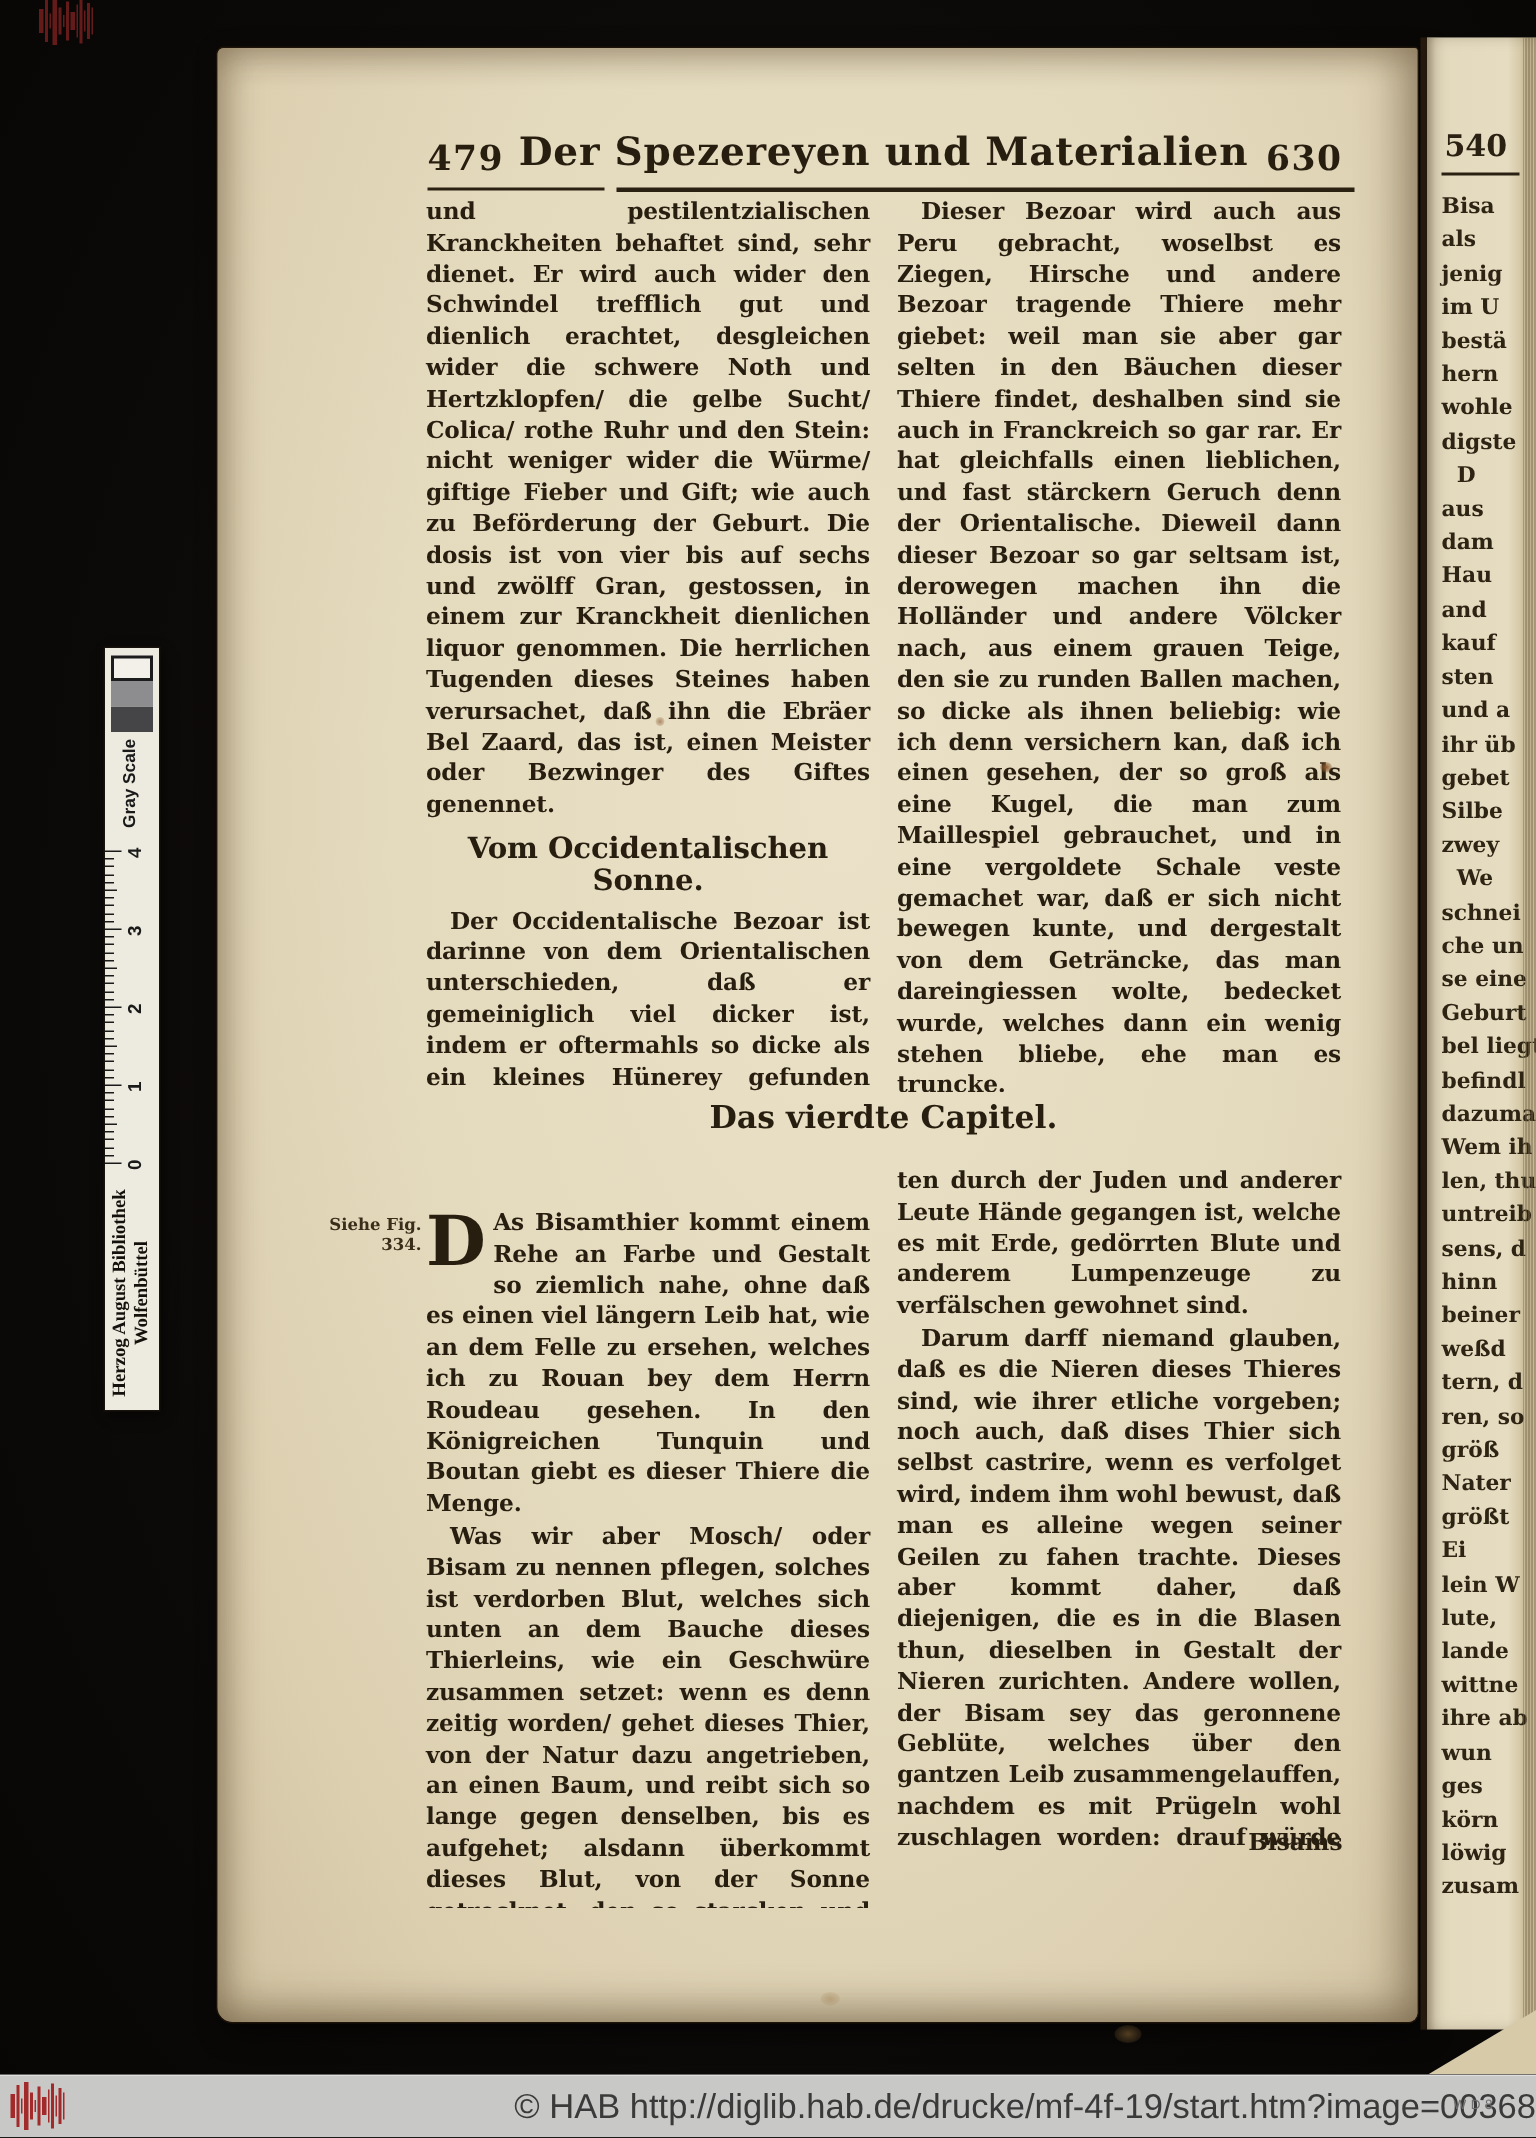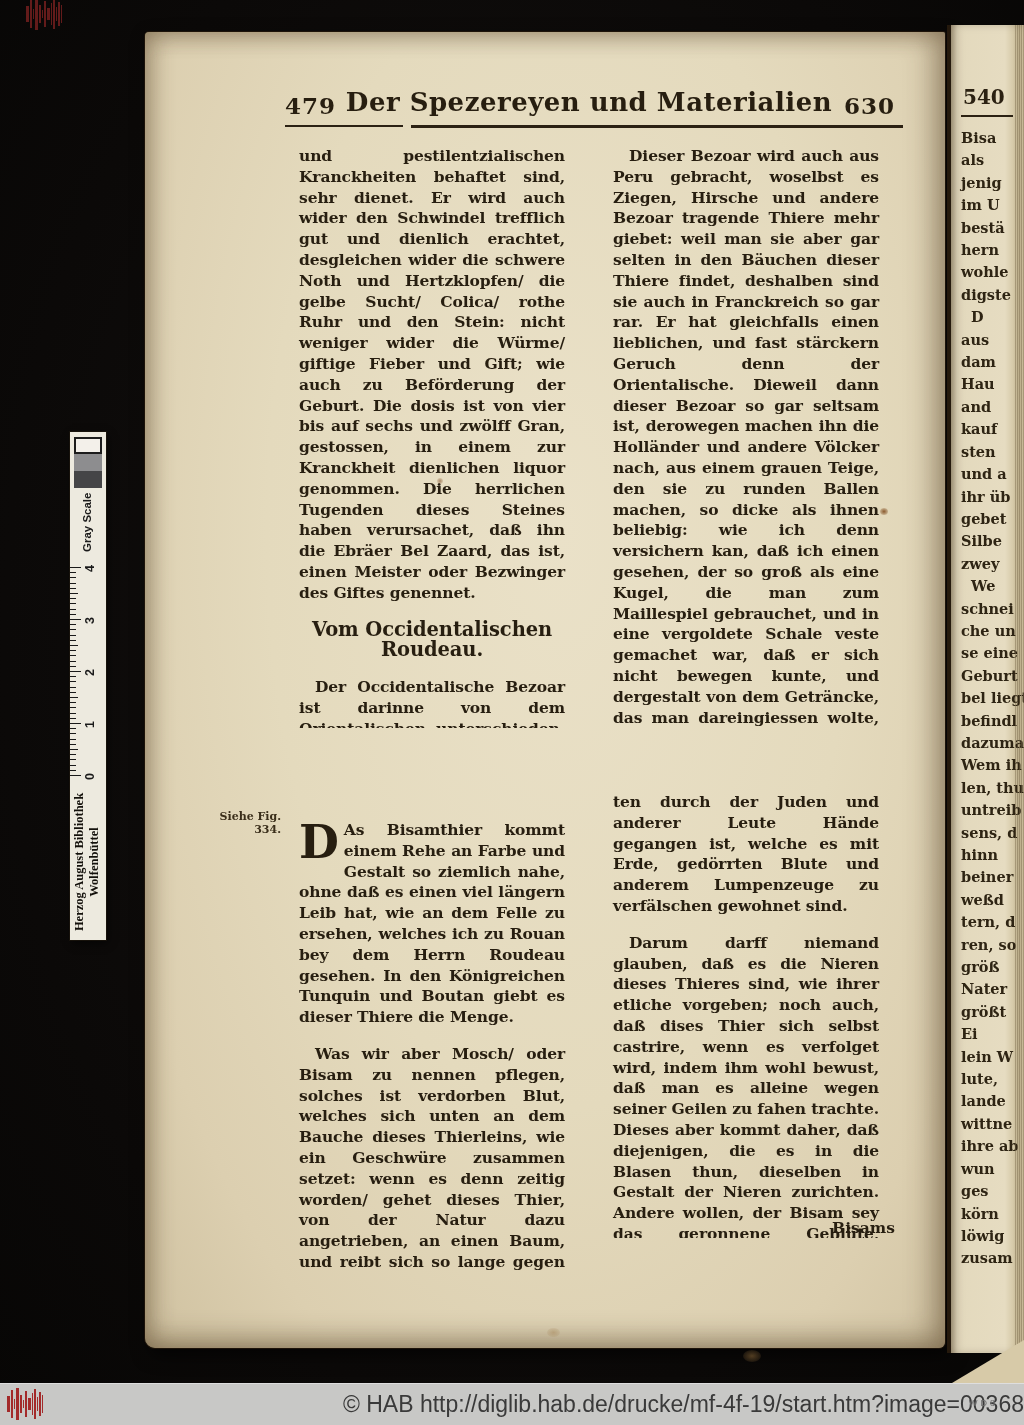--- a/index.html
+++ b/index.html
@@ -22,21 +22,21 @@
   .hdr-pg.left{left:140px;}
   .hdr-pg.right{left:452px;width:298px;text-align:right;}
   .hdr-title{position:absolute;left:120px;top:55px;width:648px;text-align:center;
     font-size:26px;font-weight:bold;letter-spacing:.5px;}
   .rule{position:absolute;background:#2b2113;}
   .rule-a{left:140px;top:93px;width:118px;height:2px;}
   .rule-b{left:266px;top:93px;width:492px;height:3px;}
   
   .col{position:absolute;width:298px;font-size:15.5px;line-height:20.8px;font-weight:bold;
     text-align:justify;overflow:hidden;letter-spacing:-.1px;}
-  .col p{margin:16px;}
+  .col p{margin:1px;}
   .col p.ind{text-indent:16px;}
   .col-tl{left:138px;top:98px;height:598px;}
   .col-tr{left:452px;top:98px;height:598px;}
   .col-bl{left:138px;top:772px;height:468px;}
   .col-br{left:452px;top:744px;height:462px;}
   .sec-head{margin:9px 0 6px 0 !important;text-align:center;font-size:19.5px;font-weight:bold;
     text-indent:0 !important;}
   .chap-kicker{position:absolute;left:138px;top:700px;width:612px;text-align:center;
     font-size:21px;font-weight:bold;}
   .chap-title{position:absolute;left:138px;top:726px;width:612px;text-align:center;
@@ -119,28 +119,29 @@
 
   <div class="page-main">
     <div class="hdr-pg left ink">479</div>
     <div class="hdr-title ink">Der Spezereyen und Materialien</div>
     <div class="hdr-pg right ink">630</div>
     <div class="rule rule-a"></div>
     <div class="rule rule-b"></div>
 
     <div class="col col-tl ink">
       <p>und pestilentzialischen Kranckheiten behaftet sind, sehr dienet. Er wird auch wider den Schwindel trefflich gut und dienlich erachtet, desgleichen wider die schwere Noth und Hertzklopfen/ die gelbe Sucht/ Colica/ rothe Ruhr und den Stein: nicht weniger wider die Würme/ giftige Fieber und Gift; wie auch zu Beförderung der Geburt. Die dosis ist von vier bis auf sechs und zwölff Gran, gestossen, in einem zur Kranckheit dienlichen liquor genommen. Die herrlichen Tugenden dieses Steines haben verursachet, daß ihn die Ebräer Bel Zaard, das ist, einen Meister oder Bezwinger des Giftes genennet.</p>
-      <p class="sec-head">Vom Occidentalischen Roudeau.</p>
+      <p class="sec-head">Vom Occidentalischen Sonne.</p>
       <p class="ind">Der Occidentalische Bezoar ist darinne von dem Orientalischen unterschieden, daß er gemeiniglich viel dicker ist, indem er oftermahls so dicke als ein kleines Hünerey gefunden wird. So hat er auch unterschiedene Farben, doch meistentheils ist er weiß und graulicht. Er ist zwar eben als wie der vorige formiret, und wie Blättlein oder Schuppen auf einander geleget, doch sind diese Schuppen weit dicker, und wenn er</p>
     </div>
 
     <div class="col col-tr ink">
       <p class="ind">Dieser Bezoar wird auch aus Peru gebracht, woselbst es Ziegen, Hirsche und andere Bezoar tragende Thiere mehr giebet: weil man sie aber gar selten in den Bäuchen dieser Thiere findet, deshalben sind sie auch in Franckreich so gar rar. Er hat gleichfalls einen lieblichen, und fast stärckern Geruch denn der Orientalische. Dieweil dann dieser Bezoar so gar seltsam ist, derowegen machen ihn die Holländer und andere Völcker nach, aus einem grauen Teige, den sie zu runden Ballen machen, so dicke als ihnen beliebig: wie ich denn versichern kan, daß ich einen gesehen, der so groß als eine Kugel, die man zum Maillespiel gebrauchet, und in eine vergoldete Schale veste gemachet war, daß er sich nicht bewegen kunte, und dergestalt von dem Geträncke, das man dareingiessen wolte, bedecket wurde, welches dann ein wenig stehen bliebe, ehe man es truncke.</p>
     </div>
 
+    <div class="chap-kicker ink">Das vierdte Capitel.</div>
 
     <div class="margin-note">Siehe Fig. 334.</div>
 
     <div class="col col-bl ink">
       <p><span class="dropcap">D</span><span>As Bisamthier kommt einem Rehe an Farbe und Gestalt so ziemlich nahe, ohne daß es einen viel längern Leib hat, wie an dem Felle zu ersehen, welches ich zu Rouan bey dem Herrn Roudeau gesehen. In den Königreichen Tunquin und Boutan giebt es dieser Thiere die Menge.</span></p>
       <p class="ind">Was wir aber Mosch/ oder Bisam zu nennen pflegen, solches ist verdorben Blut, welches sich unten an dem Bauche dieses Thierleins, wie ein Geschwüre zusammen setzet: wenn es denn zeitig worden/ gehet dieses Thier, von der Natur dazu angetrieben, an einen Baum, und reibt sich so lange gegen denselben, bis es aufgehet; alsdann überkommt dieses Blut, von der Sonne getrocknet, den so starcken und ziemlich unangenehmen Geruch, welchen es haben muß, wenn es rein seyn soll, und noch nicht in Holland oder anderer Or-</p>
     </div>
 
     <div class="col col-br ink">
       <p>ten durch der Juden und anderer Leute Hände gegangen ist, welche es mit Erde, gedörrten Blute und anderem Lumpenzeuge zu verfälschen gewohnet sind.</p>

